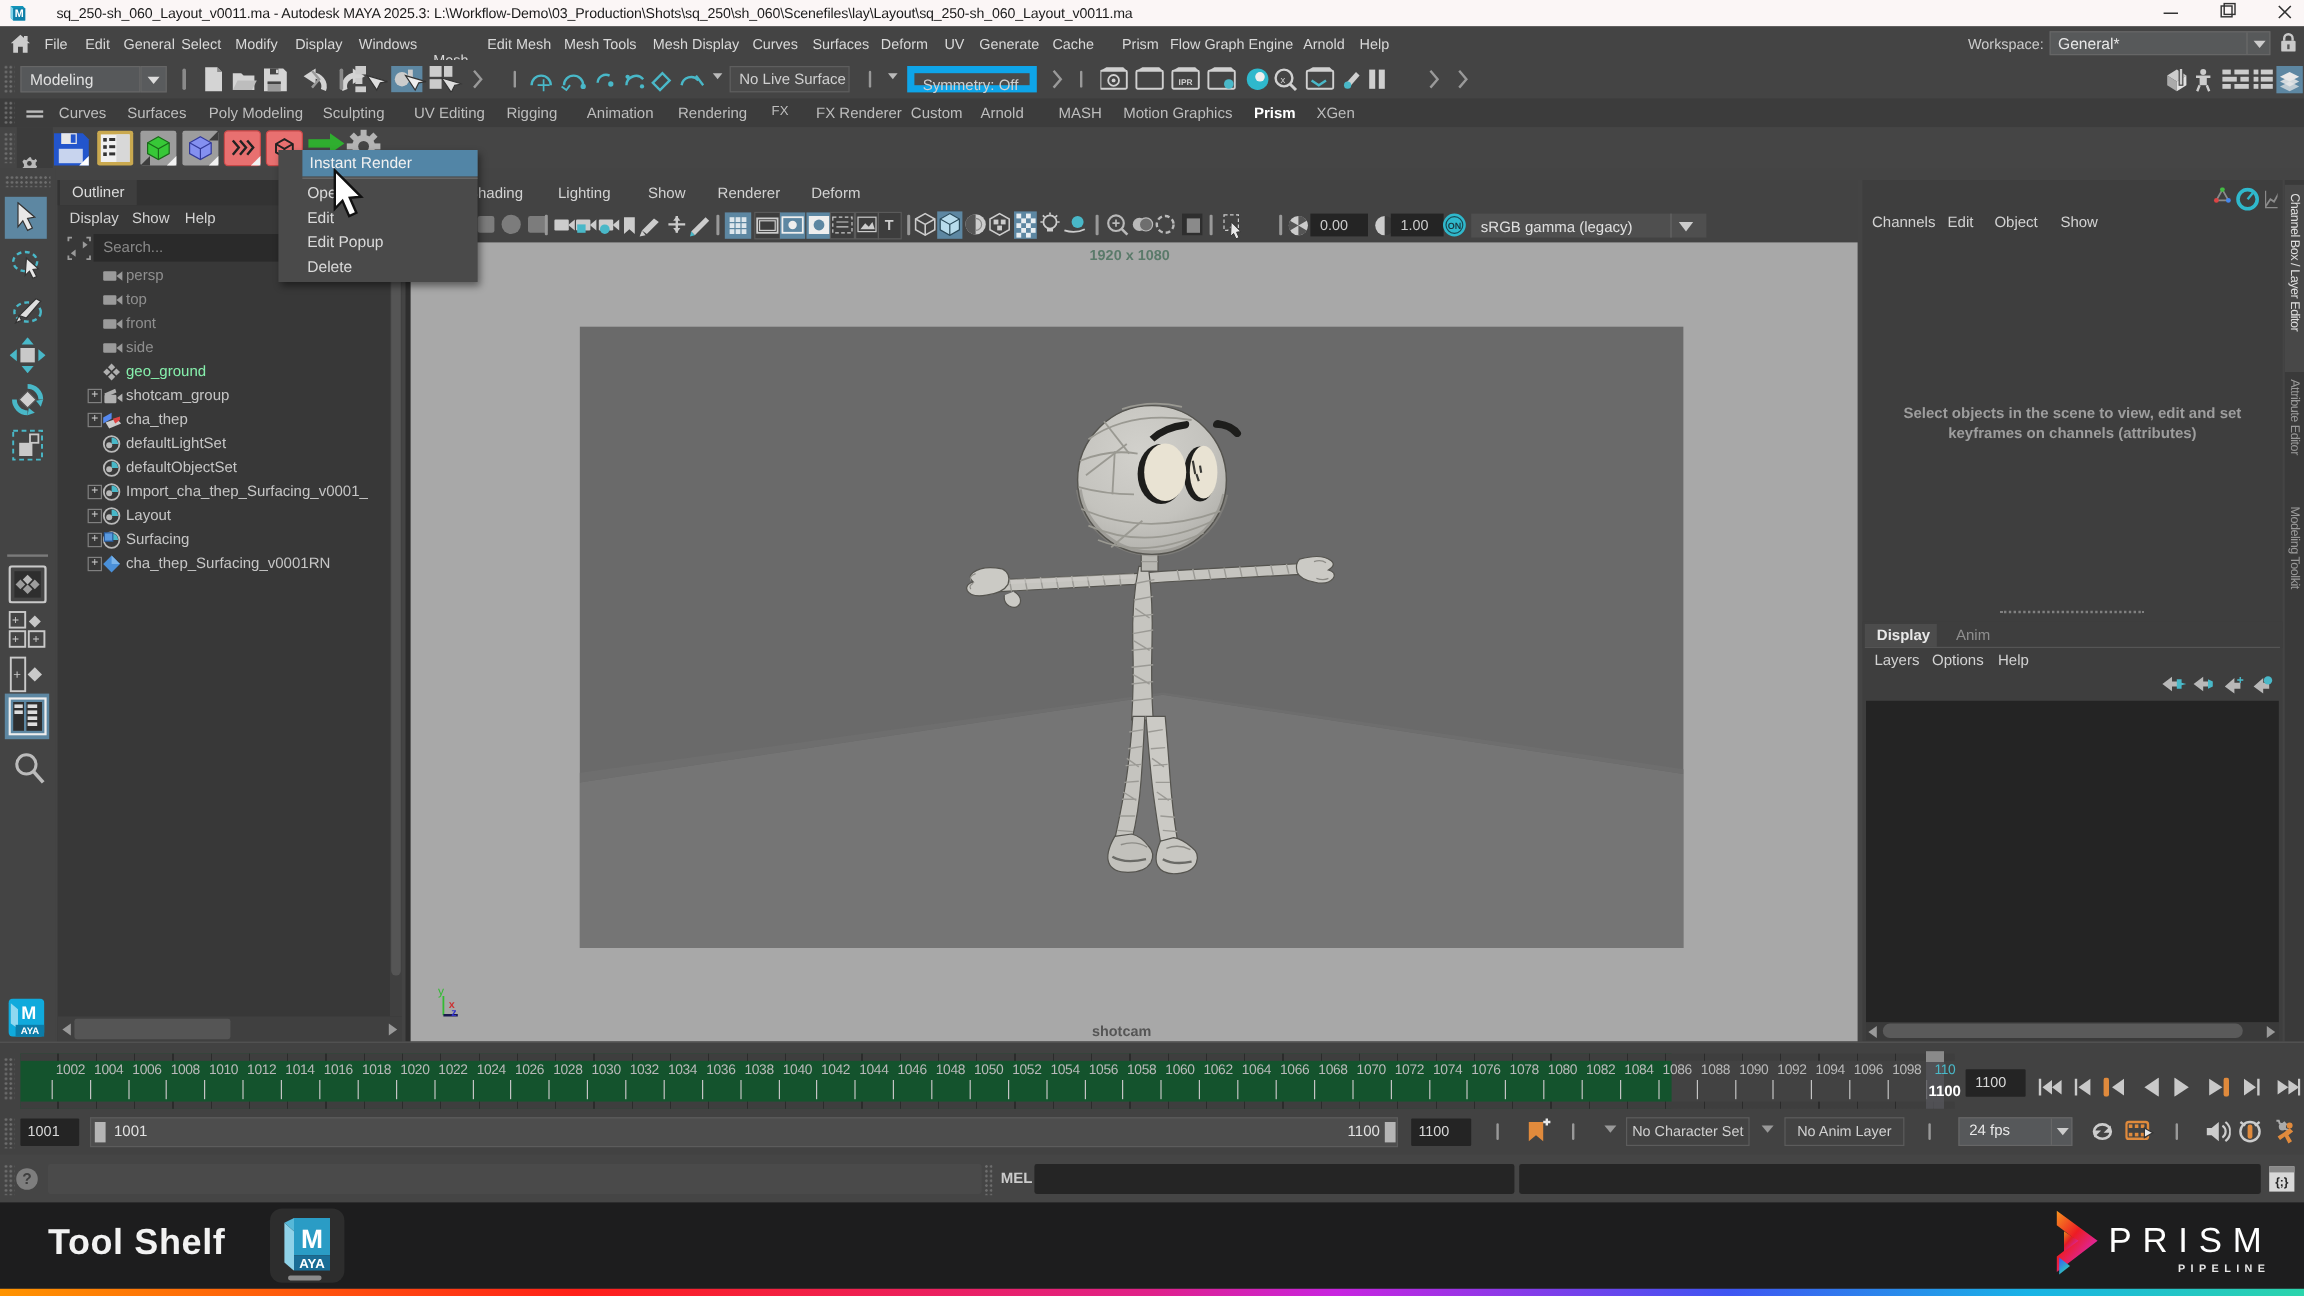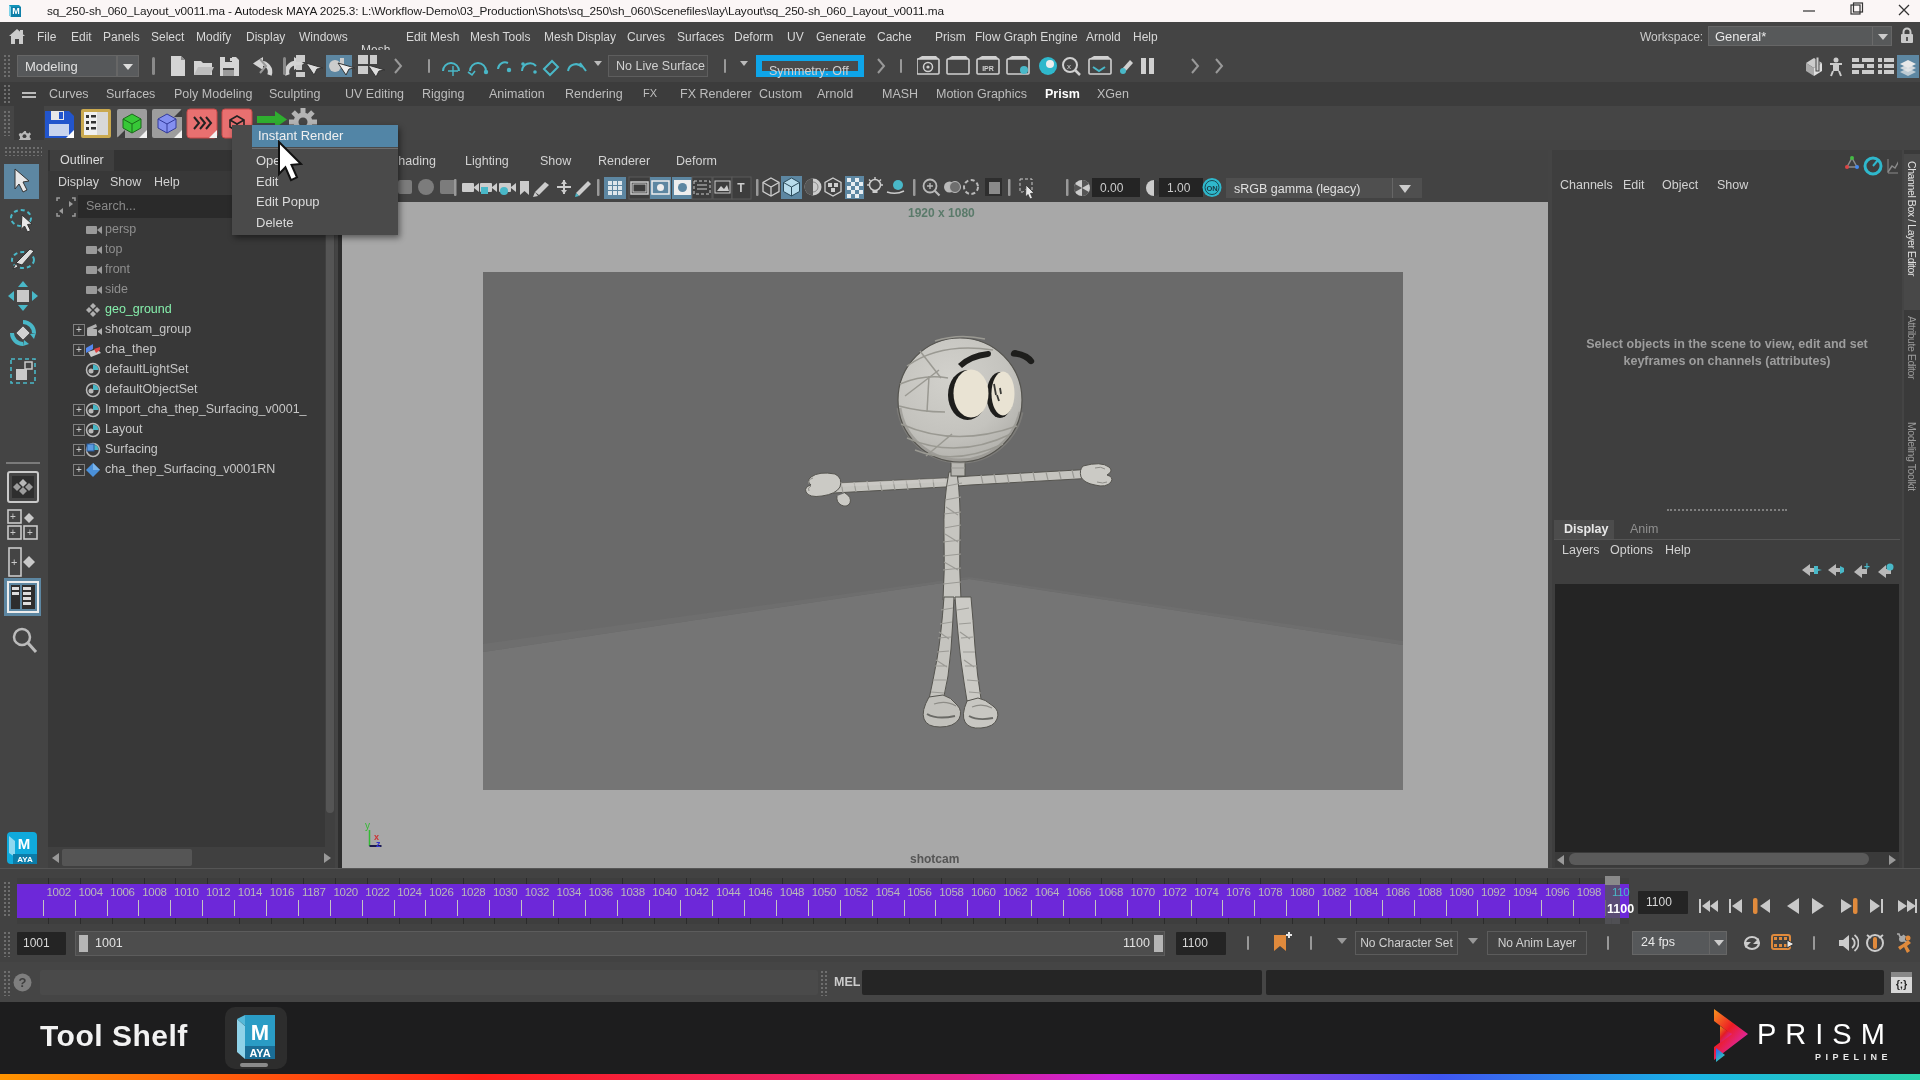--- a/index.html
+++ b/index.html
@@ -28,21 +28,21 @@
  </svg>
 </div>
 
 <div class="a" style="left:0;top:22px;width:1920px;height:28px;background:#444444">
  <svg class="a" style="left:8px;top:6px" width="18" height="17" viewBox="0 0 18 17">
   <path d="M9 1L1 8h2v8h4v-5h4v5h4V8h2z" fill="#ccc"></path>
   <rect x="12" y="2" width="3" height="4" fill="#ccc"></rect>
  </svg>
  <div class="a" style="left:37px;top:8px;font-size:12px;color:#d8d8d8">File</div>
     <div class="a" style="left:71px;top:8px;font-size:12px;color:#d8d8d8">Edit</div>
-    <div class="a" style="left:103px;top:8px;font-size:12px;color:#d8d8d8">Panels</div>
+    <div class="a" style="left:103px;top:8px;font-size:12px;color:#d8d8d8">General</div>
     <div class="a" style="left:151px;top:8px;font-size:12px;color:#d8d8d8">Select</div>
     <div class="a" style="left:196px;top:8px;font-size:12px;color:#d8d8d8">Modify</div>
     <div class="a" style="left:246px;top:8px;font-size:12px;color:#d8d8d8">Display</div>
     <div class="a" style="left:299px;top:8px;font-size:12px;color:#d8d8d8">Windows</div>
     <div class="a" style="left:361px;top:21px;font-size:12px;color:#d8d8d8">Mesh</div>
     <div class="a" style="left:406px;top:8px;font-size:12px;color:#d8d8d8">Edit Mesh</div>
     <div class="a" style="left:470px;top:8px;font-size:12px;color:#d8d8d8">Mesh Tools</div>
     <div class="a" style="left:544px;top:8px;font-size:12px;color:#d8d8d8">Mesh Display</div>
     <div class="a" style="left:627px;top:8px;font-size:12px;color:#d8d8d8">Curves</div>
     <div class="a" style="left:677px;top:8px;font-size:12px;color:#d8d8d8">Surfaces</div>
@@ -837,21 +837,21 @@
 
 <div class="a" style="left:1904px;top:150px;width:16px;height:718px;background:#3a3a3a">
  <div class="a" style="left:0;top:4px;width:16px;height:156px;background:#484848"></div>
  <div class="a" style="left:2px;top:11px;font-size:10.5px;color:#e0e0e0;writing-mode:vertical-rl;letter-spacing:-0.4px">Channel Box / Layer Editor</div>
  <div class="a" style="left:2px;top:166px;font-size:10.5px;color:#9a9a9a;writing-mode:vertical-rl;letter-spacing:-0.4px">Attribute Editor</div>
  <div class="a" style="left:2px;top:272px;font-size:10.5px;color:#9a9a9a;writing-mode:vertical-rl;letter-spacing:-0.4px">Modeling Toolkit</div>
 </div>
 
 <div class="a" style="left:0;top:868px;width:1920px;height:57px;background:#424242;border-top:1px solid #555">
  <div class="a dots" style="left:3px;top:12px;width:9px;height:36px"></div>
- <div class="a" style="left:17px;top:9px;width:1612px;height:46px;background:#6d28d9">
+ <div class="a" style="left:17px;top:9px;width:1376px;height:46px;background:#14532d">
    <div class="a" style="left:0;top:0;width:1612px;height:6px;background:repeating-linear-gradient(90deg,#3e3e3e 0px,#3e3e3e 30.9px,#2b2b2b 30.9px,#2b2b2b 31.9px)"></div>
    <div class="a" style="left:0;top:40px;width:1612px;height:6px;background:repeating-linear-gradient(90deg,#3e3e3e 0px,#3e3e3e 30.9px,#2b2b2b 30.9px,#2b2b2b 31.9px)"></div>
    <div class="tick" style="left:25.8px"></div>
       <div class="tick" style="left:57.7px"></div>
       <div class="tick" style="left:89.6px"></div>
       <div class="tick" style="left:121.4px"></div>
       <div class="tick" style="left:153.3px"></div>
       <div class="tick" style="left:185.2px"></div>
       <div class="tick" style="left:217.1px"></div>
       <div class="tick" style="left:249.0px"></div>
@@ -898,21 +898,21 @@
       <div class="tick" style="left:1556.0px"></div>
       <div class="tick" style="left:1587.9px"></div>
       <div class="tnum" style="left:21.7px">1002</div>
       <div class="tnum" style="left:53.6px">1004</div>
       <div class="tnum" style="left:85.5px">1006</div>
       <div class="tnum" style="left:117.4px">1008</div>
       <div class="tnum" style="left:149.3px">1010</div>
       <div class="tnum" style="left:181.1px">1012</div>
       <div class="tnum" style="left:213.0px">1014</div>
       <div class="tnum" style="left:244.9px">1016</div>
-      <div class="tnum" style="left:276.8px">1187</div>
+      <div class="tnum" style="left:276.8px">1018</div>
       <div class="tnum" style="left:308.7px">1020</div>
       <div class="tnum" style="left:340.5px">1022</div>
       <div class="tnum" style="left:372.4px">1024</div>
       <div class="tnum" style="left:404.3px">1026</div>
       <div class="tnum" style="left:436.2px">1028</div>
       <div class="tnum" style="left:468.1px">1030</div>
       <div class="tnum" style="left:499.9px">1032</div>
       <div class="tnum" style="left:531.8px">1034</div>
       <div class="tnum" style="left:563.7px">1036</div>
       <div class="tnum" style="left:595.6px">1038</div>

